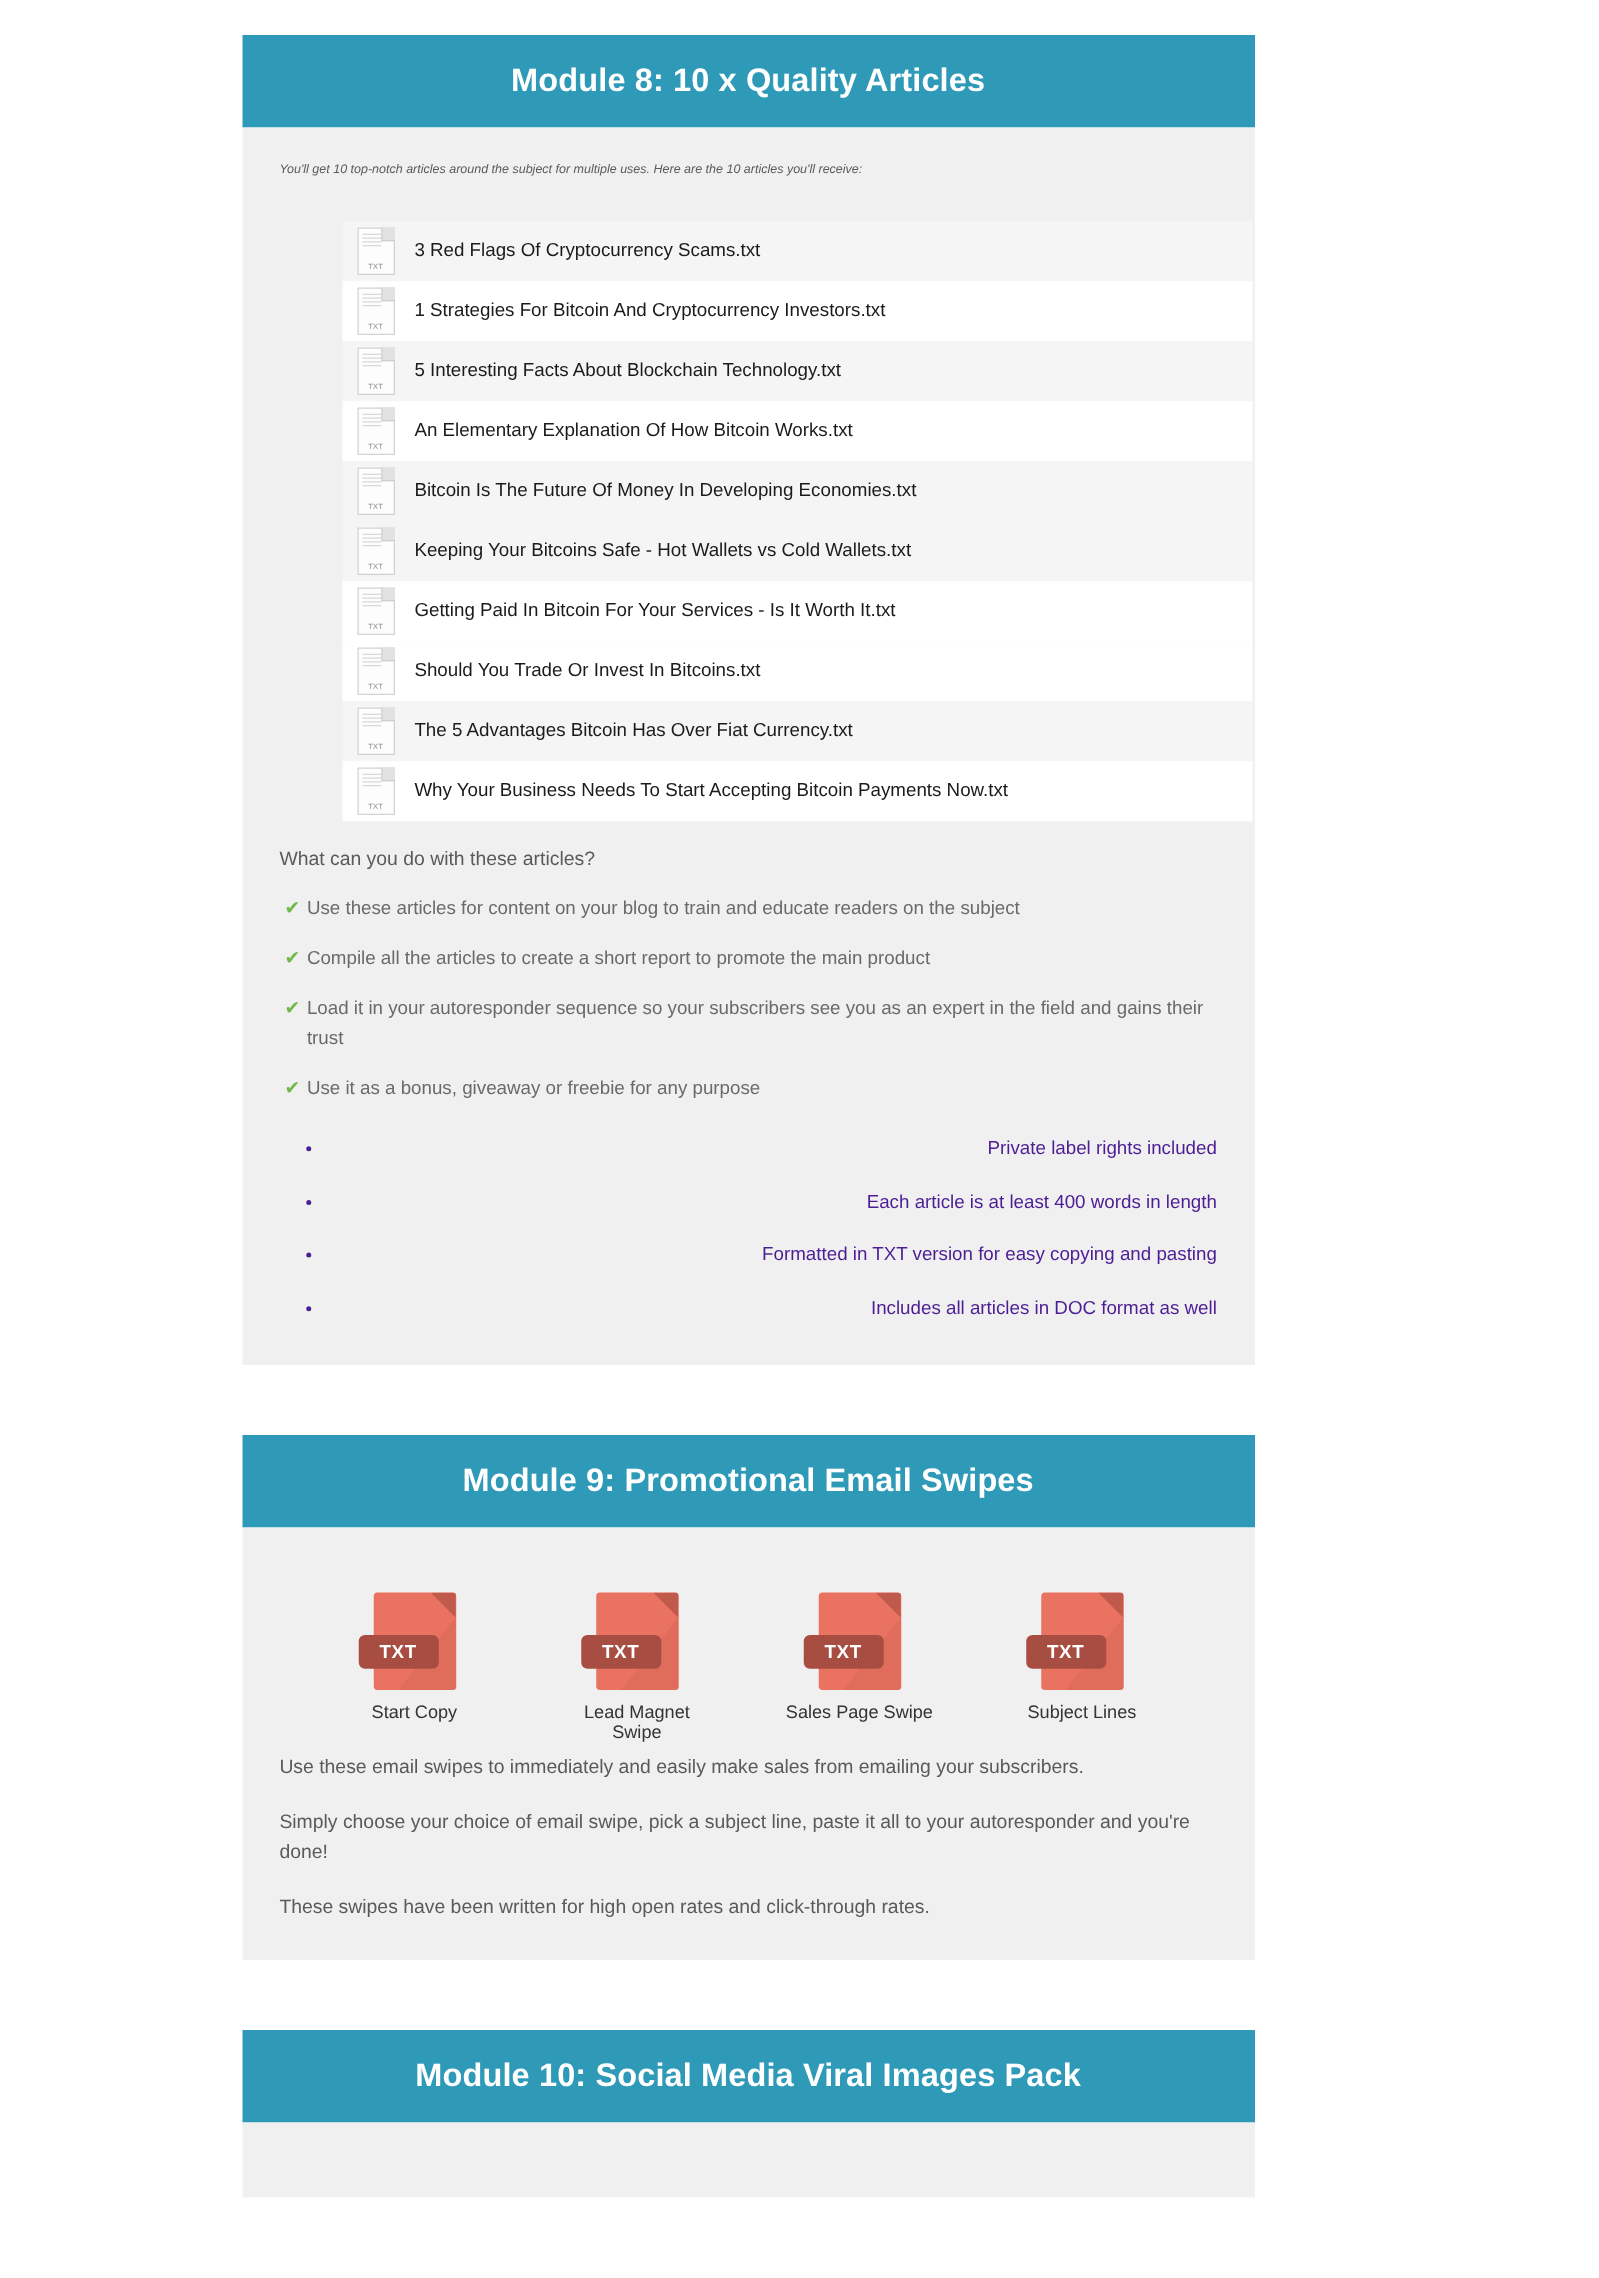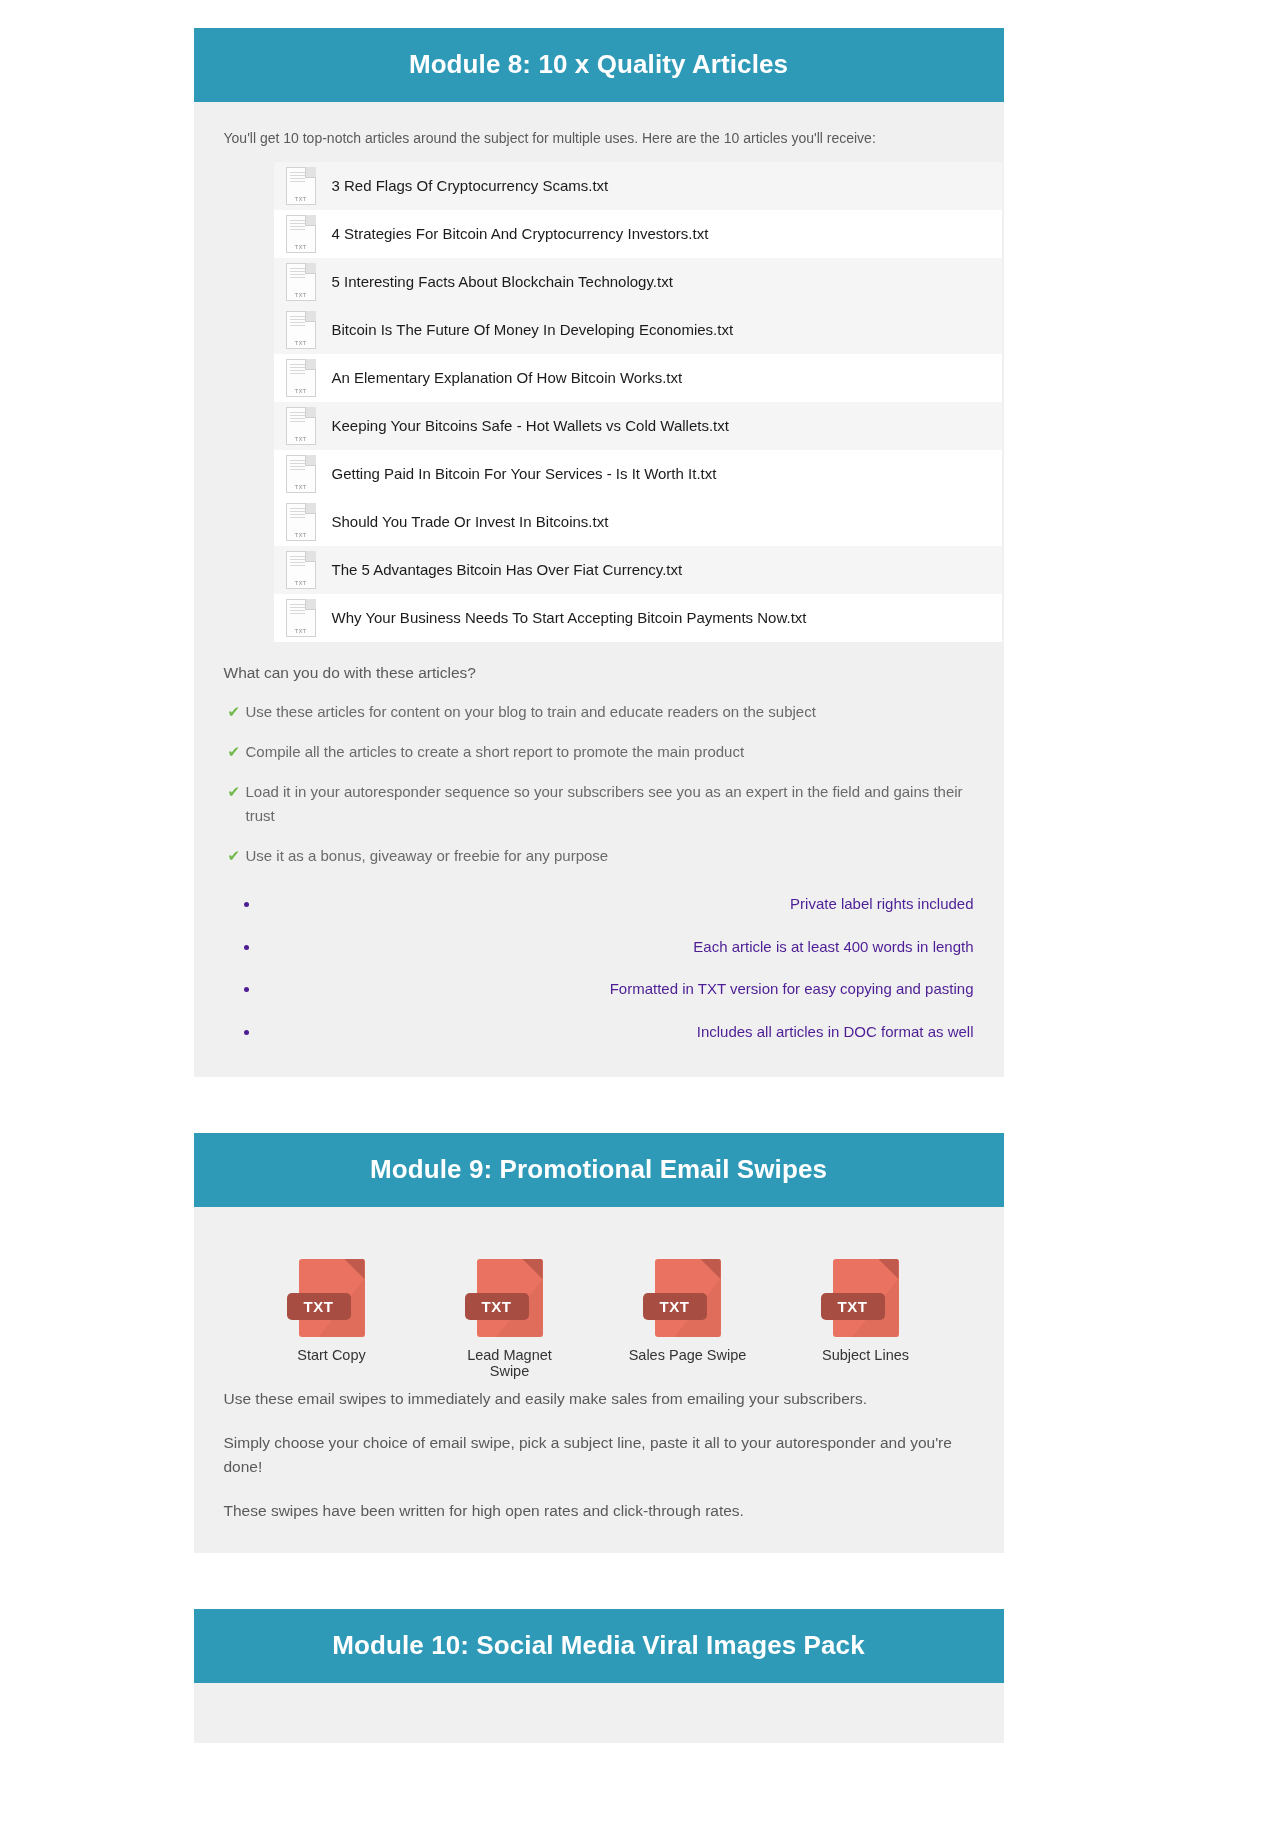--- a/index.html
+++ b/index.html
@@ -38,24 +38,25 @@
     padding: 22px 10px 22px 10px;
     line-height: 1.15;
   }
   .module-body {
     background: #f0f0f0;
     padding: 26px 30px 30px 30px;
   }
   .module-body.tall { padding-bottom: 34px; }
 
   .intro-text {
-    font-size: 14px;
+    font-size: 10px;
     color: #5a5a5a;
-    margin: 0 0 13px 0;
+    margin: 0 0 34px 0;
     line-height: 1.5;
+    font-style: italic;
   }
 
   
   .file-list {
     list-style: none;
     margin: 0 0 22px 0;
     padding: 0;
     width: 728px;
     margin-left: 50px;
   }
@@ -266,66 +267,66 @@
             <span class="sheet"></span>
             <span class="lines">
                 <i></i>
                 <i></i>
                 <i></i>
                 <i></i>
               </span>
             <span class="fold"></span>
             <span class="tag">TXT</span>
           </span>
-          <span class="file-name">4 Strategies For Bitcoin And Cryptocurrency Investors.txt</span>
+          <span class="file-name">1 Strategies For Bitcoin And Cryptocurrency Investors.txt</span>
         </li>
 
         <li class="file-row odd">
           <span class="txt-doc-icon">
             <span class="sheet"></span>
             <span class="lines">
                 <i></i>
                 <i></i>
                 <i></i>
                 <i></i>
               </span>
             <span class="fold"></span>
             <span class="tag">TXT</span>
           </span>
           <span class="file-name">5 Interesting Facts About Blockchain Technology.txt</span>
         </li>
 
+        <li class="file-row even">
+          <span class="txt-doc-icon">
+            <span class="sheet"></span>
+            <span class="lines">
+                <i></i>
+                <i></i>
+                <i></i>
+                <i></i>
+              </span>
+            <span class="fold"></span>
+            <span class="tag">TXT</span>
+          </span>
+          <span class="file-name">An Elementary Explanation Of How Bitcoin Works.txt</span>
+        </li>
+
         <li class="file-row odd">
           <span class="txt-doc-icon">
             <span class="sheet"></span>
             <span class="lines">
                 <i></i>
                 <i></i>
                 <i></i>
                 <i></i>
               </span>
             <span class="fold"></span>
             <span class="tag">TXT</span>
           </span>
           <span class="file-name">Bitcoin Is The Future Of Money In Developing Economies.txt</span>
-        </li>
-
-        <li class="file-row even">
-          <span class="txt-doc-icon">
-            <span class="sheet"></span>
-            <span class="lines">
-                <i></i>
-                <i></i>
-                <i></i>
-                <i></i>
-              </span>
-            <span class="fold"></span>
-            <span class="tag">TXT</span>
-          </span>
-          <span class="file-name">An Elementary Explanation Of How Bitcoin Works.txt</span>
         </li>
 
         <li class="file-row odd">
           <span class="txt-doc-icon">
             <span class="sheet"></span>
             <span class="lines">
                 <i></i>
                 <i></i>
                 <i></i>
                 <i></i>

